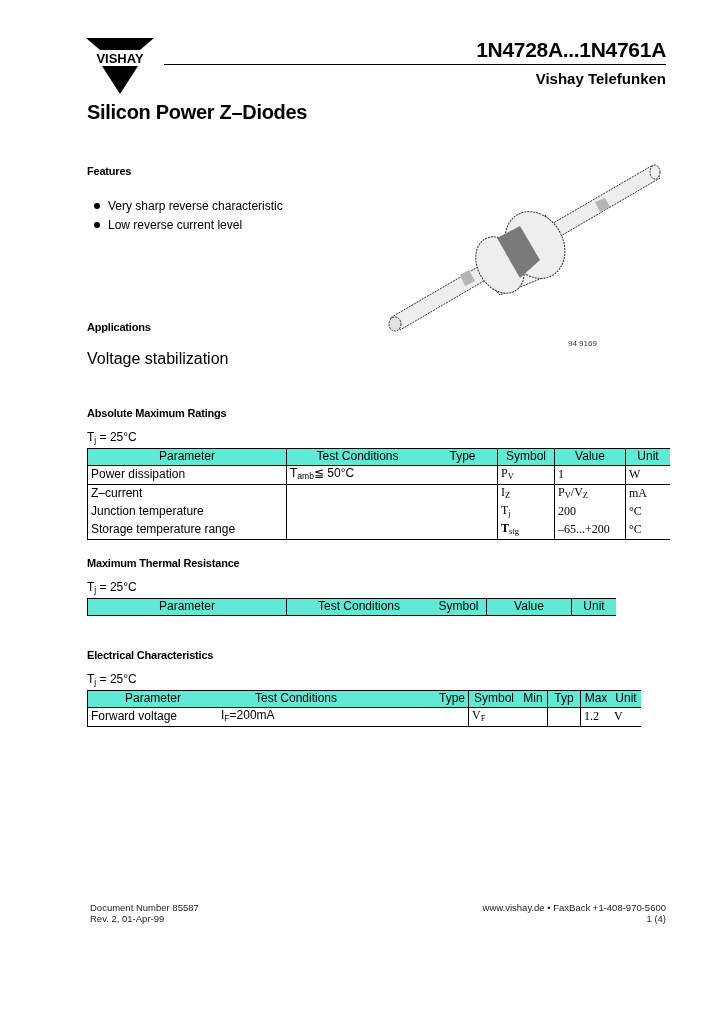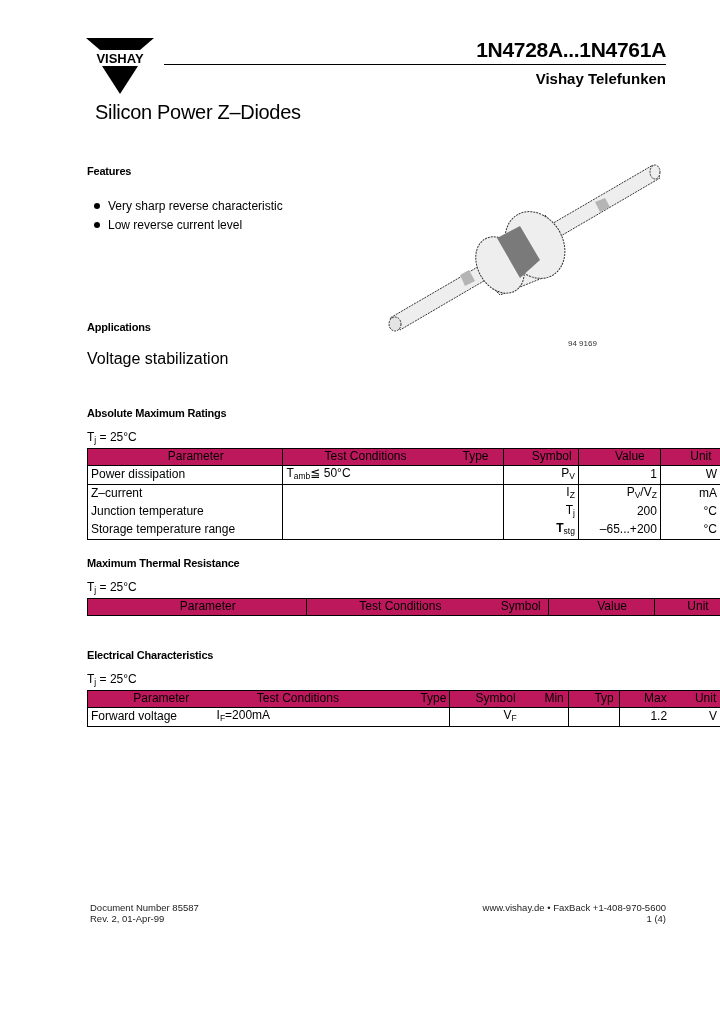--- a/index.html
+++ b/index.html
@@ -2,34 +2,34 @@
 <html><head>
 <meta charset="utf-8">
 <style>
   html, body { margin:0; padding:0; background:#fff; }
   body { width:720px; height:1012px; position:relative; font-family:"Liberation Sans", sans-serif; color:#000; overflow:hidden; }
   .abs { position:absolute; }
   .logo { left:86px; top:38px; width:68px; height:58px; }
   .hdr-rule { left:164px; top:64px; width:502px; height:1px; background:#000; }
   .part { right:54px; top:38px; font-size:21px; font-weight:bold; letter-spacing:-0.3px; }
   .brand { right:54px; top:70px; font-size:15px; font-weight:bold; }
-  .title { left:87px; top:101px; font-size:20px; font-weight:normal; letter-spacing:-0.3px;margin-left:8px; }
+  .title { left:87px; top:101px; font-size:20px; font-weight:bold; letter-spacing:-0.3px; }
   h2 { margin:0; font-size:11px; font-weight:bold; position:absolute; left:87px; letter-spacing:-0.2px; }
   .feat { left:92px; top:197px; font-size:12px; line-height:18.5px; }
   .feat div { position:relative; padding-left:16px; }
   .feat div::before { content:""; position:absolute; left:2px; top:6px; width:6px; height:6px; border-radius:50%; background:#000; }
   sub { font-size:8.5px; vertical-align:-2px; }
   .small { font-size:16px; }
   .cond { font-size:12px; position:absolute; left:87px; }
   table { position:absolute; left:87px; border-collapse:collapse; font-size:12px; }
   td, th { padding:0 3px; height:15.5px; line-height:15px; font-weight:normal; white-space:nowrap; }
-  th { background:#be185d; text-align:center; border-top:1px solid #000; border-bottom:1px solid #000;padding-left:24px; }
+  th { background:#5eead4; text-align:center; border-top:1px solid #000; border-bottom:1px solid #000; }
   .bl { border-left:1px solid #000; }
   .bb { border-bottom:1px solid #000; }
-  .c { text-align:right; }
+  .c { text-align:left;font-family:Liberation Serif, serif; }
   .foot { font-size:9.5px; line-height:11px; color:#222; }
 </style>
 </head>
 <body>
 
 <svg class="abs logo" viewBox="0 0 68 58">
   <polygon points="0,0 68,0 54,12 14,12" fill="#000"></polygon>
   <polygon points="16,28 52,28 34,56" fill="#000"></polygon>
   <text x="34" y="25" font-family="Liberation Sans, sans-serif" font-weight="bold" font-size="13" text-anchor="middle" fill="#000">VISHAY</text>
 </svg>

